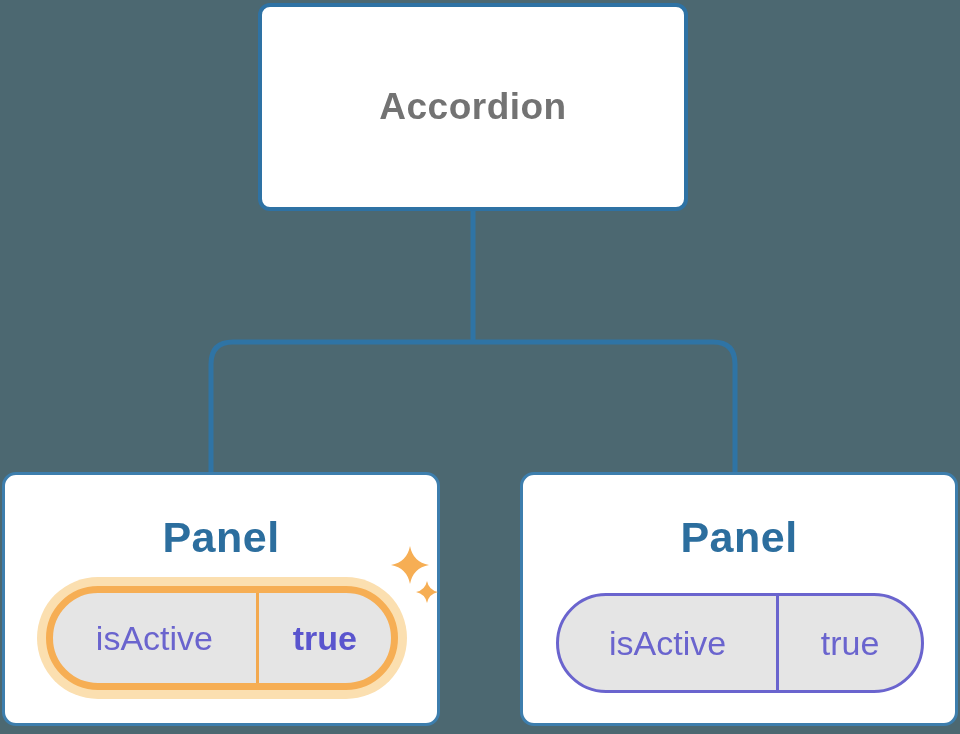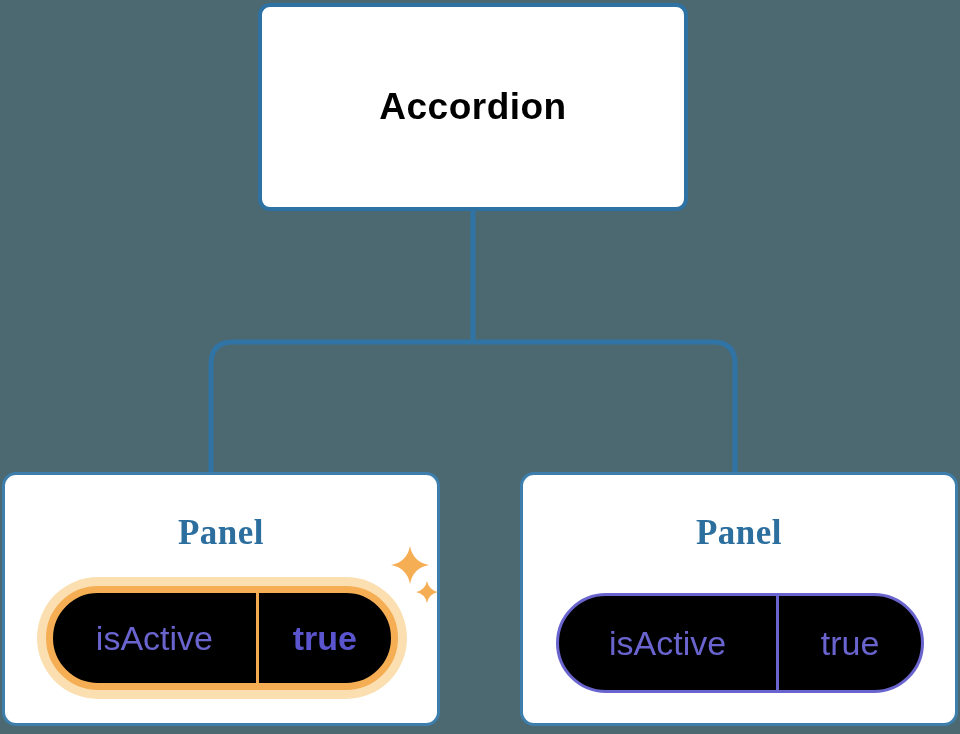--- a/index.html
+++ b/index.html
@@ -34,48 +34,47 @@
     height: 208px;
     border: 4px solid #2E72A4;
     border-radius: 12px;
     display: flex;
     align-items: center;
     justify-content: center;
   }
   .root-label {
     font-size: 37px;
     font-weight: 600;
-    color: #000000;
+    color: #737373;
     letter-spacing: 0.5px;
   }
   .panel-node {
     top: 472px;
     width: 438px;
     height: 254px;
     border: 3px solid #3D7EAD;
     border-radius: 14px;
   }
   .panel-left  { left: 2px; }
   .panel-right { left: 520px; }
   .panel-title {
     position: absolute;
     left: 0;
     top: 38px;
     width: 100%;
     text-align: center;
-    font-size: 35px;
+    font-size: 43px;
     font-weight: 600;
     color: #2C6E9E;
     letter-spacing: 0.5px;
-    font-family: Liberation Serif, serif;
   }
   .pill {
     position: absolute;
     box-sizing: border-box;
-    background: #000000;
+    background: #e5e5e5;
     display: flex;
     align-items: stretch;
     overflow: hidden;
   }
   .pill-active {
     left: 41px;
     top: 111px;
     width: 352px;
     height: 104px;
     border: 7px solid #F6AE54;

